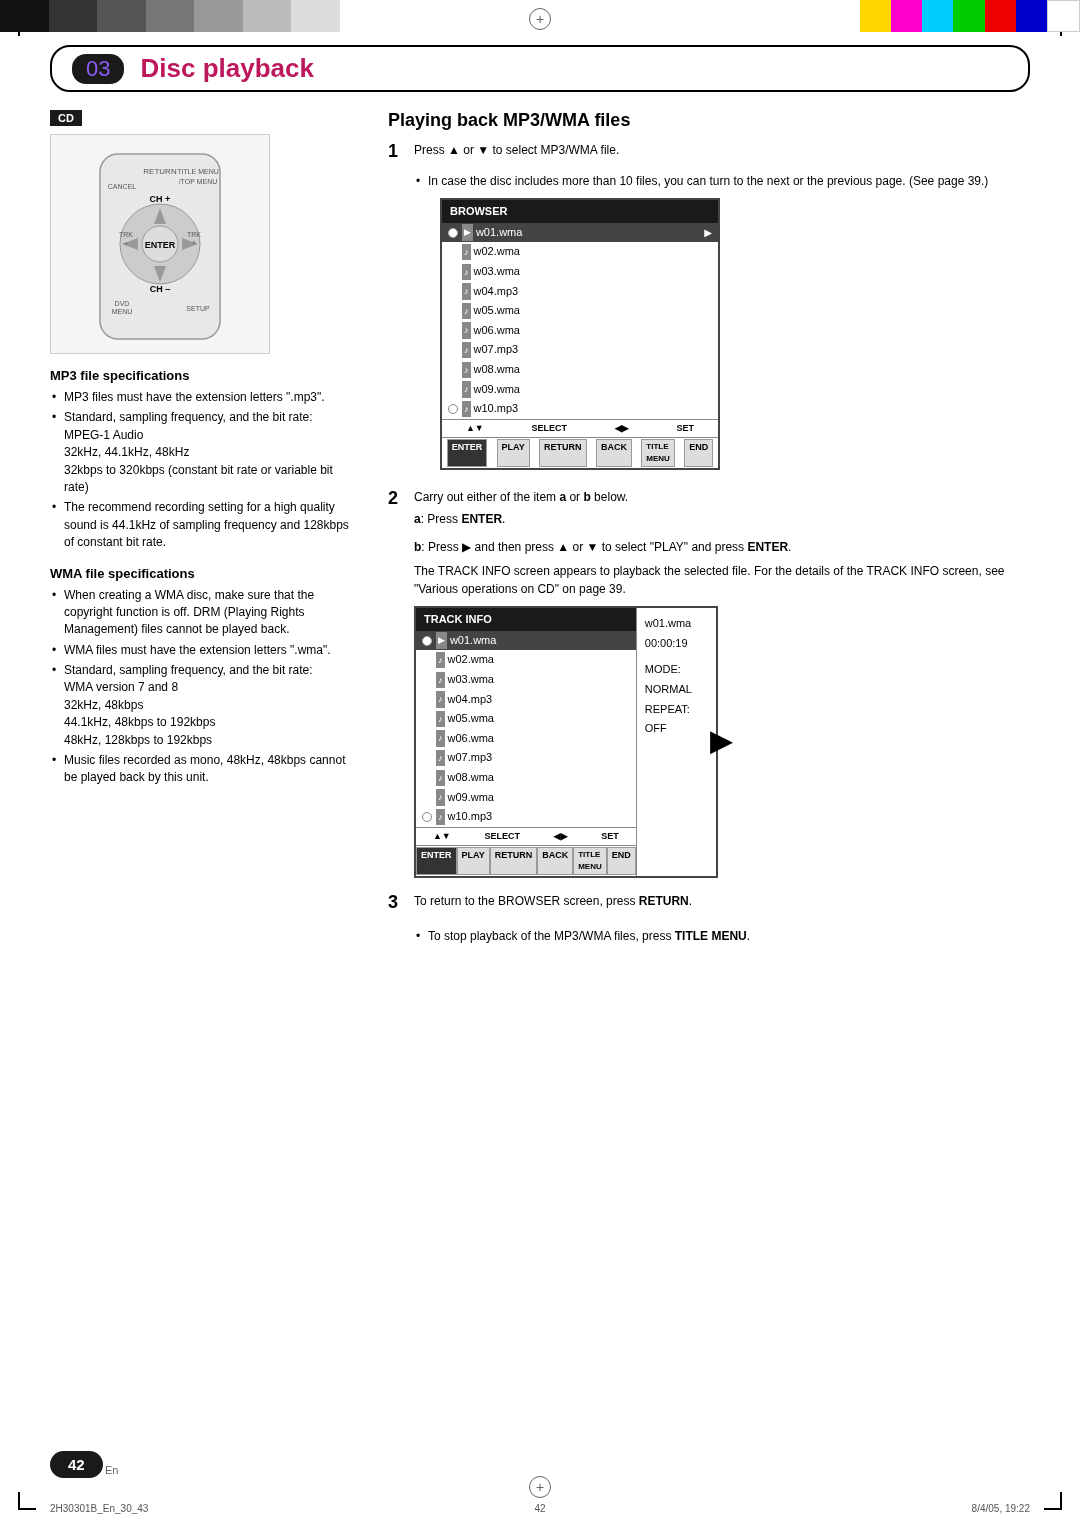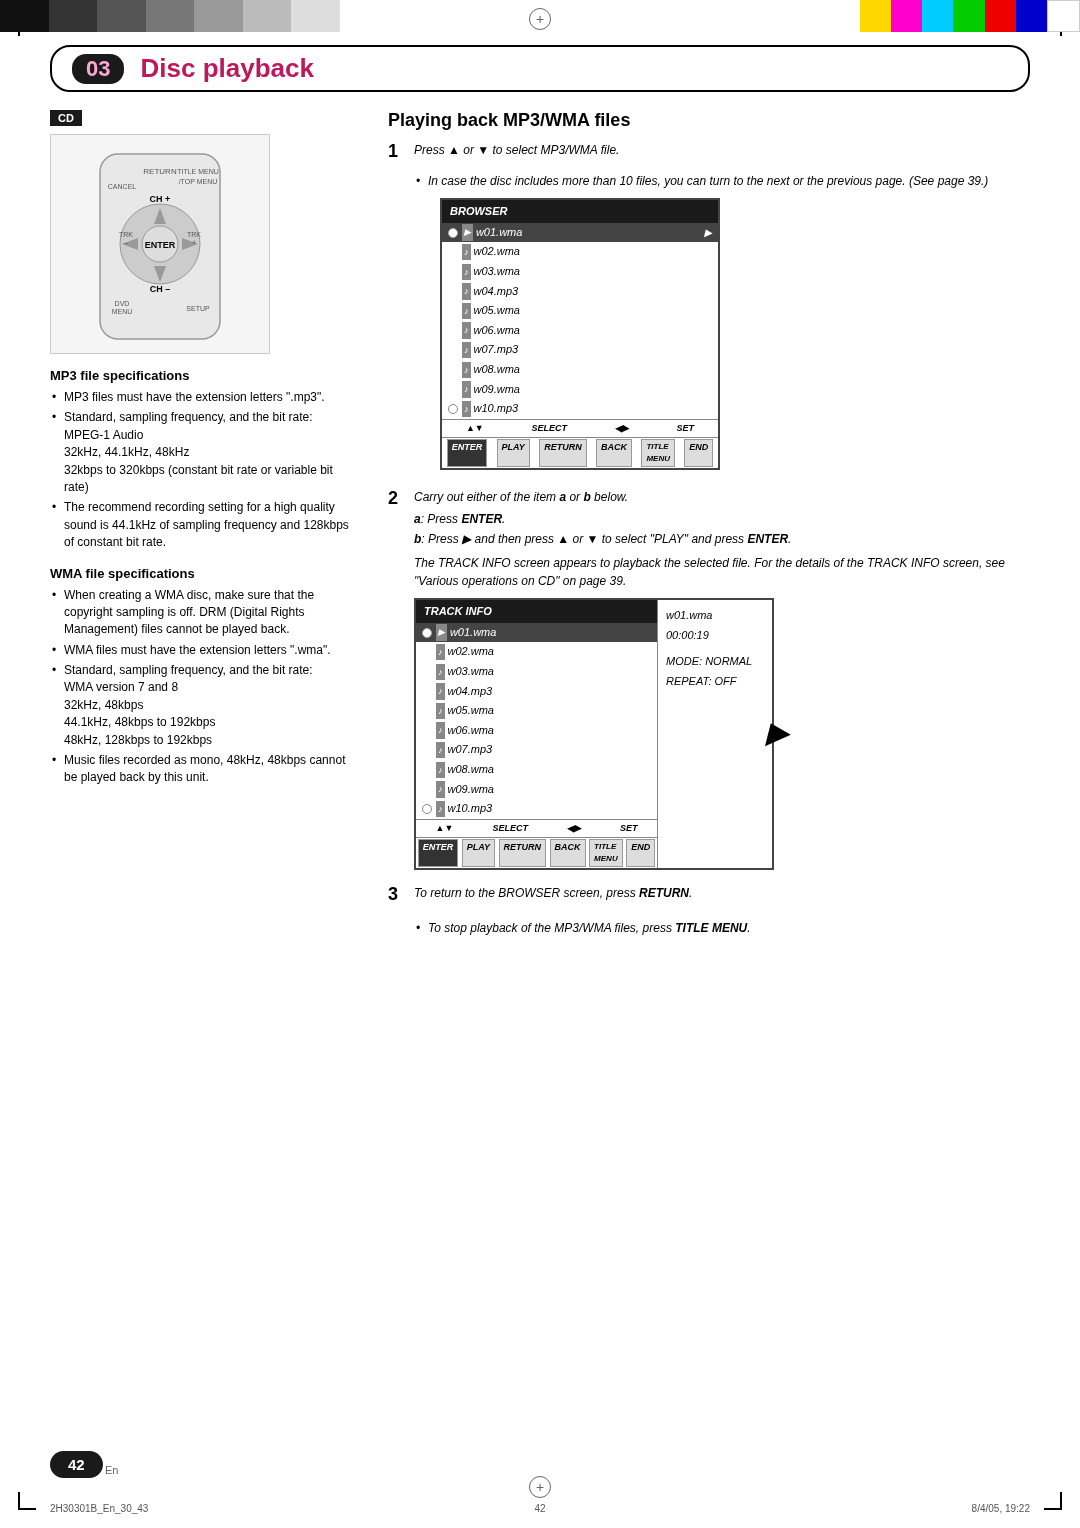--- a/index.html
+++ b/index.html
@@ -41,23 +41,23 @@
       align-items: center;
       margin-bottom: 18px;
       border: 2px solid #000;
       border-radius: 20px;
       padding: 6px 20px;
       background: #fff;
       width: 100%;
     }
     .chapter-number {
       background: #1a1a1a;
-      color: #f9a8d4;
+      color: #8b5cf6;
       font-size: 22px;
-      font-weight: bold;
+      font-weight: normal;
       border-radius: 14px;
       padding: 2px 14px;
       margin-right: 16px;
     }
     .chapter-title {
       font-size: 26px;
       font-weight: bold;
       color: #be185d;
     }
 
@@ -136,21 +136,20 @@
     }
     .step-number {
       font-size: 18px;
       font-weight: bold;
       min-width: 18px;
     }
     .step-content {
       flex: 1;
       font-size: 12px;
       line-height: 1.5;
-      font-style: italic;
     }
 
     
     .screen-mockup {
       border: 2px solid #444;
       width: 280px;
       margin: 8px 0 8px 26px;
       font-size: 11px;
       background: #fff;
     }
@@ -309,21 +308,21 @@
           <li>MP3 files must have the extension letters ".mp3".</li>
           <li>Standard, sampling frequency, and the bit rate:<br>MPEG-1 Audio<br>32kHz, 44.1kHz, 48kHz<br>32kbps to 320kbps (constant bit rate or variable bit rate)</li>
           <li>The recommend recording setting for a high quality sound is 44.1kHz of sampling frequency and 128kbps of constant bit rate.</li>
         </ul>
       </div>
 
       
       <div>
         <div class="section-heading">WMA file specifications</div>
         <ul class="bullet-list">
-          <li>When creating a WMA disc, make sure that the copyright sampling is off. DRM (Digital Rights Management) files cannot be played back.</li>
+          <li>When creating a WMA disc, make sure that the copyright function is off. DRM (Playing Rights Management) files cannot be played back.</li>
           <li>WMA files must have the extension letters ".wma".</li>
           <li>Standard, sampling frequency, and the bit rate:<br>WMA version 7 and 8<br>32kHz, 48kbps<br>44.1kHz, 48kbps to 192kbps<br>48kHz, 128kbps to 192kbps</li>
           <li>Music files recorded as mono, 48kHz, 48kbps cannot be played back by this unit.</li>
         </ul>
       </div>
 
     </div>
 
     <div class="right-col">
 
@@ -416,29 +415,29 @@
         </div>
       </div>
 
       <div class="step">
         <span class="step-number">2</span>
         <div class="step-content">
           <span>Carry out either of the item <span class="bold">a</span> or <span class="bold">b</span> below.</span>
           <div style="margin-top:4px;">
             <span class="bold">a</span><span>: Press <span class="bold">ENTER</span>.</span>
           </div>
-          <div style="margin-top:2px;">
+          <div style="margin-top:10px;">
             <span class="bold">b</span><span>: Press ▶ and then press ▲ or ▼ to select "PLAY" and press <span class="bold">ENTER</span>.</span>
           </div>
           <div style="margin-top:6px;font-size:12px;">
             The TRACK INFO screen appears to playback the selected file. For the details of the TRACK INFO screen, see "Various operations on CD" on page 39.
           </div>
 
           
-          <div style="display:flex;border:2px solid #444;width:360px;margin:8px 0 4px 0;font-size:11px;background:#fff;position:relative;">
+          <div style="display:flex;border:2px solid #444;width:304px;margin:8px 0 4px 0;font-size:11px;background:#fff;position:relative;">
             <div style="flex:1;">
               <div class="screen-header">TRACK INFO</div>
               <div class="screen-body">
                 <div class="screen-row selected">
                   <span style="width:10px;height:10px;border-radius:50%;border:1px solid #aaa;display:inline-block;margin-right:4px;background:#fff;"></span>
                   <span style="font-size:9px;background:#888;color:#fff;padding:1px 2px;margin-right:3px;">▶</span>
                   <span>w01.wma</span>
                 </div>
                 <div class="screen-row">
                     <span style="width:10px;margin-right:4px;display:inline-block;"></span>

